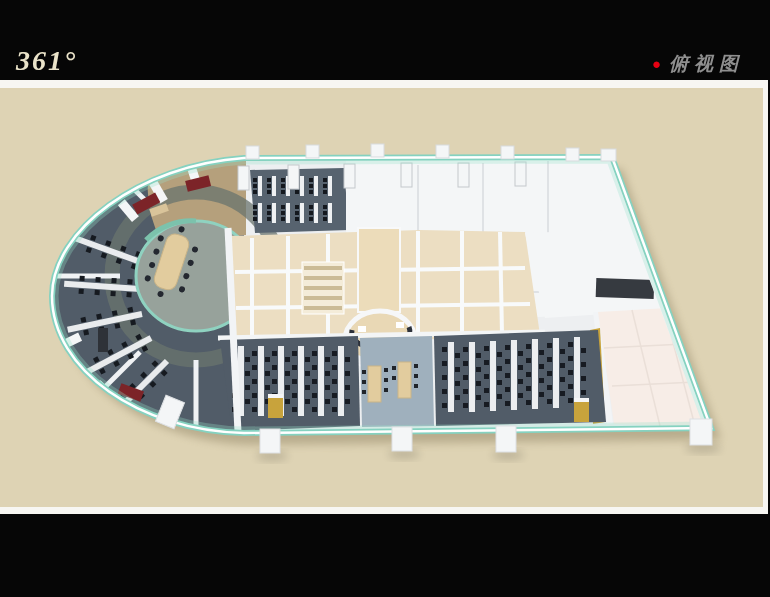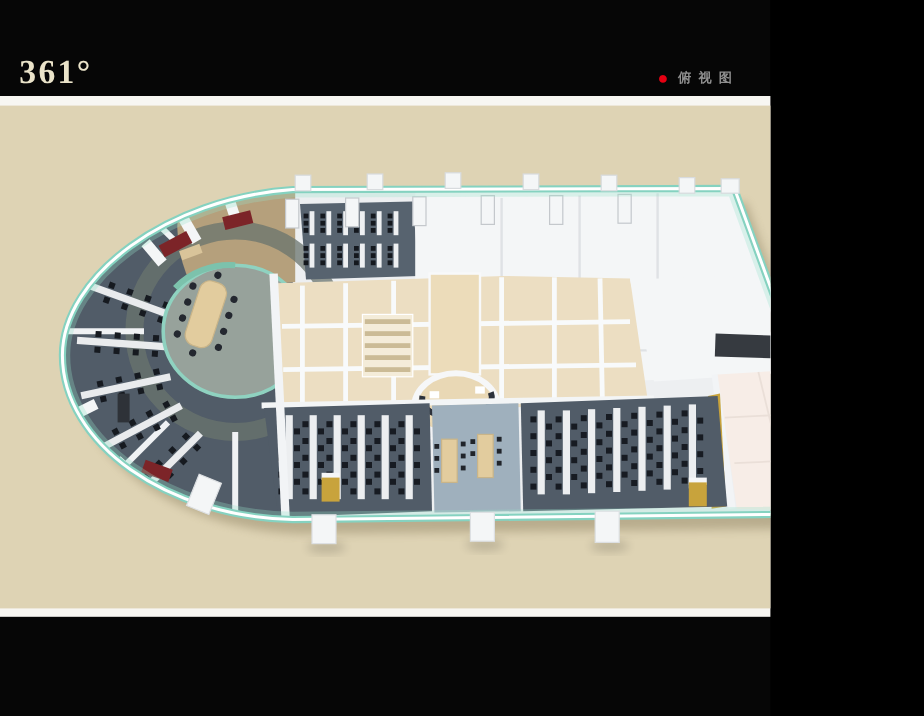--- a/index.html
+++ b/index.html
@@ -1,29 +1,29 @@
 <!DOCTYPE html>
 <html style="--frame-black: #060606; --band-white: #f7f6f2; --canvas-beige: #ded3b4; --logo-cream: #eae3c9; --label-gray: #8f8f8f; --dot-red: #e60012; --glass-teal: #85d2c0; --wall-white: #f4f6f7; --floor-light: #edeff1; --carpet-dark: #515c68; --carpet-blue: #9fb0bd; --floor-tan: #ecdec2; --table-tan: #e2cc9e; --accent-gold: #c8a33c; --sofa-red: #7c2428; --chair-dark: #1b2026; --room-pink: #f7ede7;"><head>
 <meta charset="utf-8">
 <style>
   html,body{margin:0;padding:0;background:#000;}
-  .stage{position:relative;width:642px;height:597px;background:var(--frame-black,#060606);
-         overflow:hidden;font-family:"Liberation Sans",sans-serif;}
+  .stage{position:relative;width:770px;height:597px;background:var(--frame-black,#060606);
+         overflow:hidden;font-family:"Liberation Sans",sans-serif;font-style:italic;}
   .white-band{position:absolute;left:0;top:80px;width:768px;height:434px;
               background:var(--band-white,#f7f6f2);}
   .canvas-panel{position:absolute;left:0;top:88px;width:763px;height:419px;
                 background:var(--canvas-beige,#ded3b4);}
   .plan-svg{position:absolute;left:0;top:0;width:770px;height:597px;display:block;}
   .topbar{position:absolute;left:0;top:0;width:100%;height:80px;background:var(--frame-black,#060606);}
   .logo{position:absolute;left:16px;bottom:3px;
         font-family:"Liberation Serif",serif;font-weight:bold;
         font-size:28px;letter-spacing:2px;color:var(--logo-cream,#eae3c9);}
   .view-indicator{position:absolute;right:26px;bottom:7px;display:flex;align-items:center;gap:8px;}
   .view-indicator .bullet{color:var(--dot-red,#e60012);font-size:15px;line-height:1;}
-  .view-indicator .label{color:var(--label-gray,#8f8f8f);font-size:11px;font-weight:bold;
+  .view-indicator .label{color:var(--label-gray,#8f8f8f);font-size:19px;font-weight:bold;
                          letter-spacing:6px;line-height:1;}
   
   .f-carpet{fill:var(--carpet-dark,#515c68);} .f-carpetblue{fill:var(--carpet-blue,#9fb0bd);}
   .f-tan{fill:var(--floor-tan,#ecdec2);} .f-table{fill:var(--table-tan,#e2cc9e);}
   .f-gold{fill:var(--accent-gold,#c8a33c);} .f-sofa{fill:var(--sofa-red,#7c2428);}
   .f-pink{fill:var(--room-pink,#f7ede7);} .f-wall{fill:var(--wall-white,#f4f6f7);}
   .s-glass{stroke:var(--glass-teal,#85d2c0);}
 </style>
 </head>
 <body>

